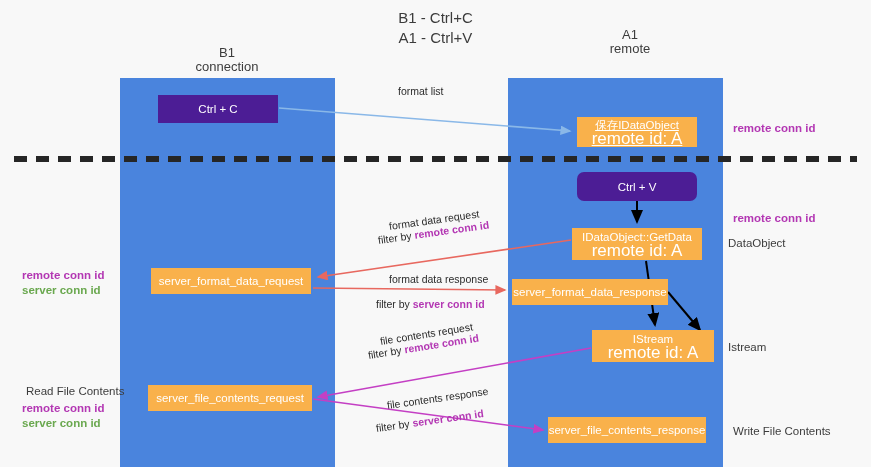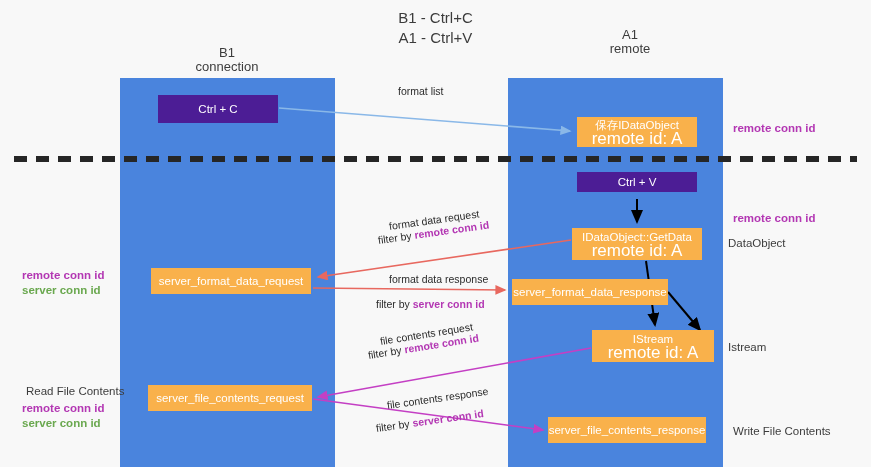--- a/index.html
+++ b/index.html
@@ -55,22 +55,22 @@
     color: #ffffff;
     font-size: 11.5px;
     line-height: 14px;
     z-index: 5;
   }
   .node.green { background: #4c1d95; }
   .node.orange { background: #f9b14b; }
   .node .sub { font-size: 17px; }
 
   #n-ctrlc   { left: 158px; top: 95px;  width: 120px; height: 28px; }
-  #n-save    { left: 577px; top: 117px; width: 120px; height: 30px; }
-  #n-ctrlv   { left: 577px; top: 172px; width: 120px; height: 20px; }
+  #n-save    { left: 577px; top: 117px; width: 120px; height: 30px; text-decoration: underline; }
+  #n-ctrlv   { left: 577px; top: 172px; width: 120px; height: 29px; border-radius: 7px; }
   #n-getdata { left: 572px; top: 228px; width: 130px; height: 32px; }
   #n-sfdreq  { left: 151px; top: 268px; width: 160px; height: 26px; }
   #n-sfdres  { left: 512px; top: 279px; width: 156px; height: 26px; }
   #n-istream { left: 592px; top: 330px; width: 122px; height: 32px; }
   #n-sfcreq  { left: 148px; top: 385px; width: 164px; height: 26px; }
   #n-sfcres  { left: 548px; top: 417px; width: 158px; height: 26px; }
 
   #divider {
     position: absolute;
     left: 14px; top: 156px;

